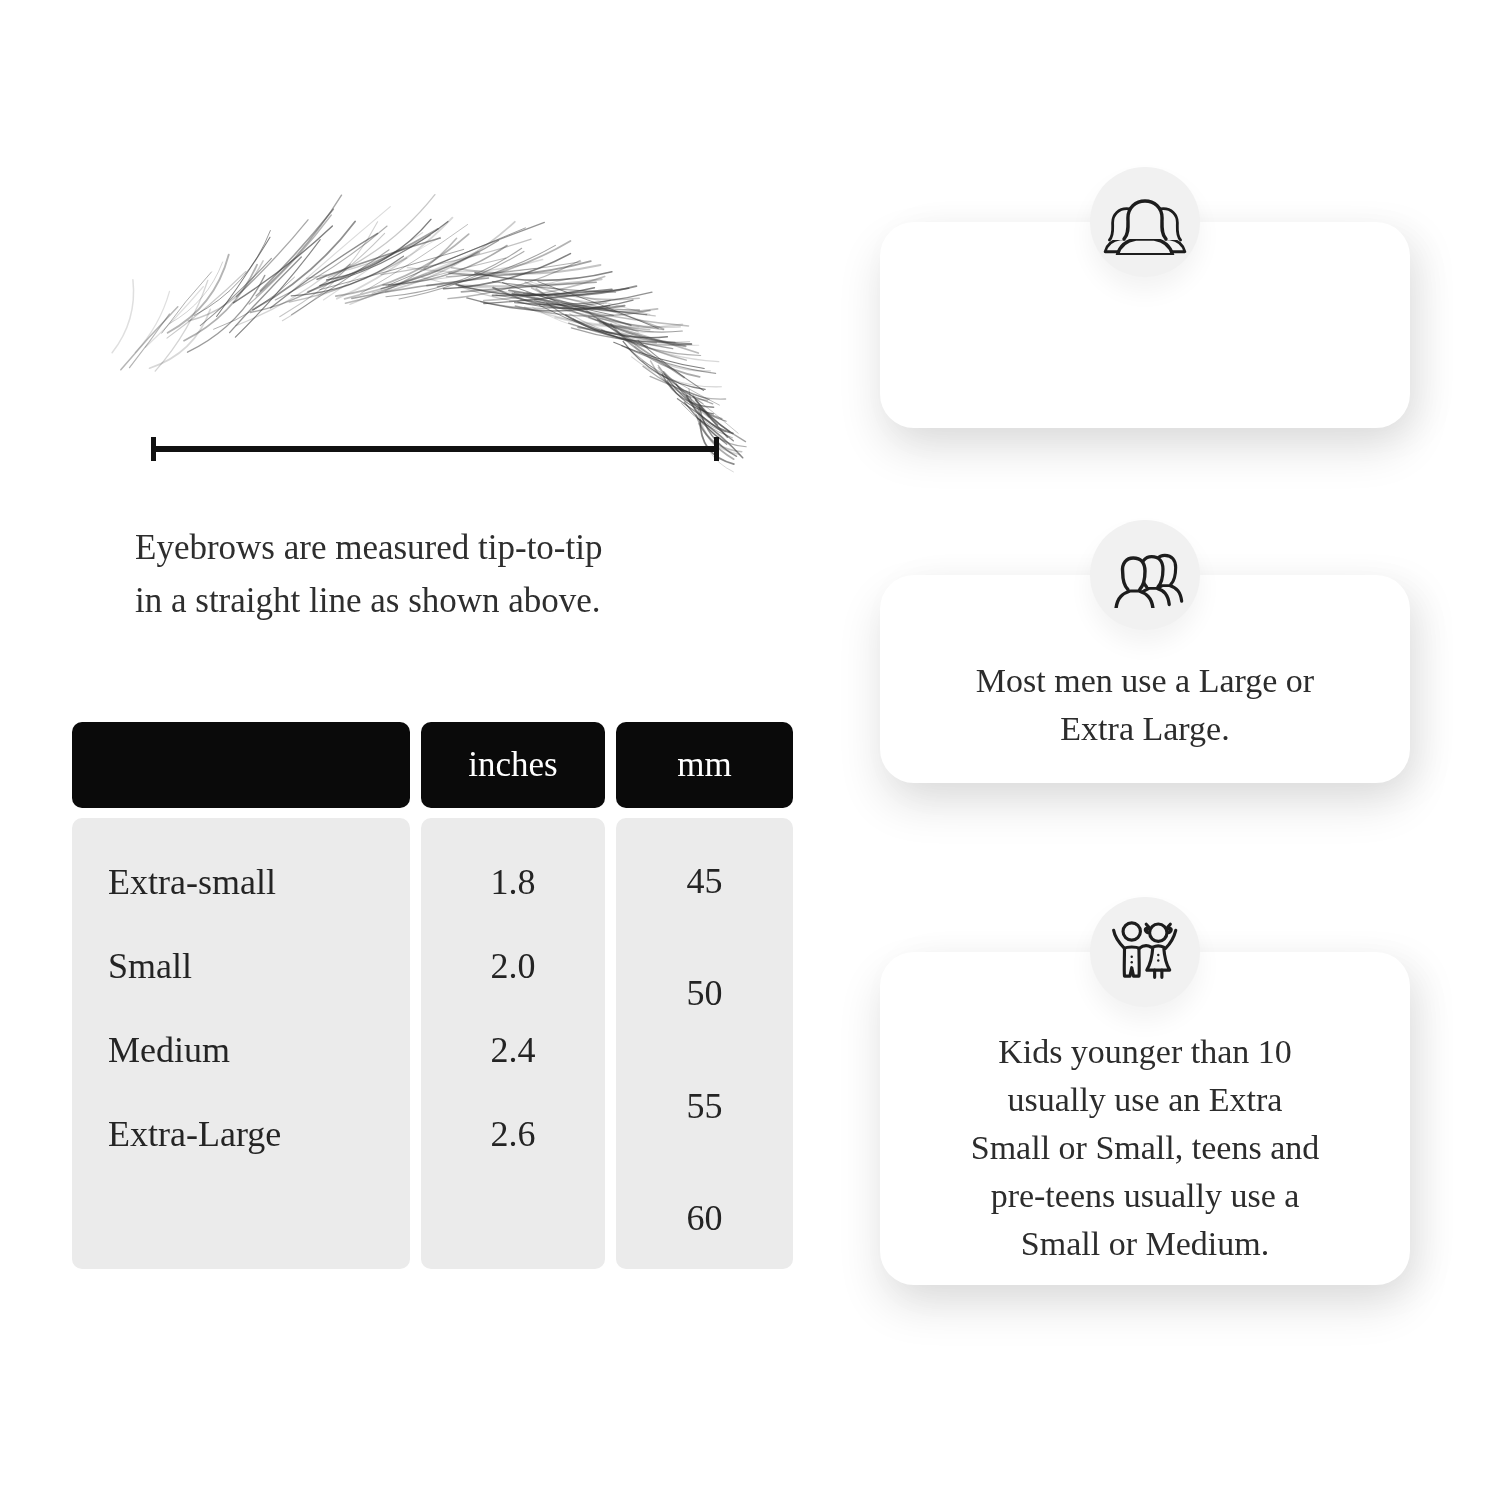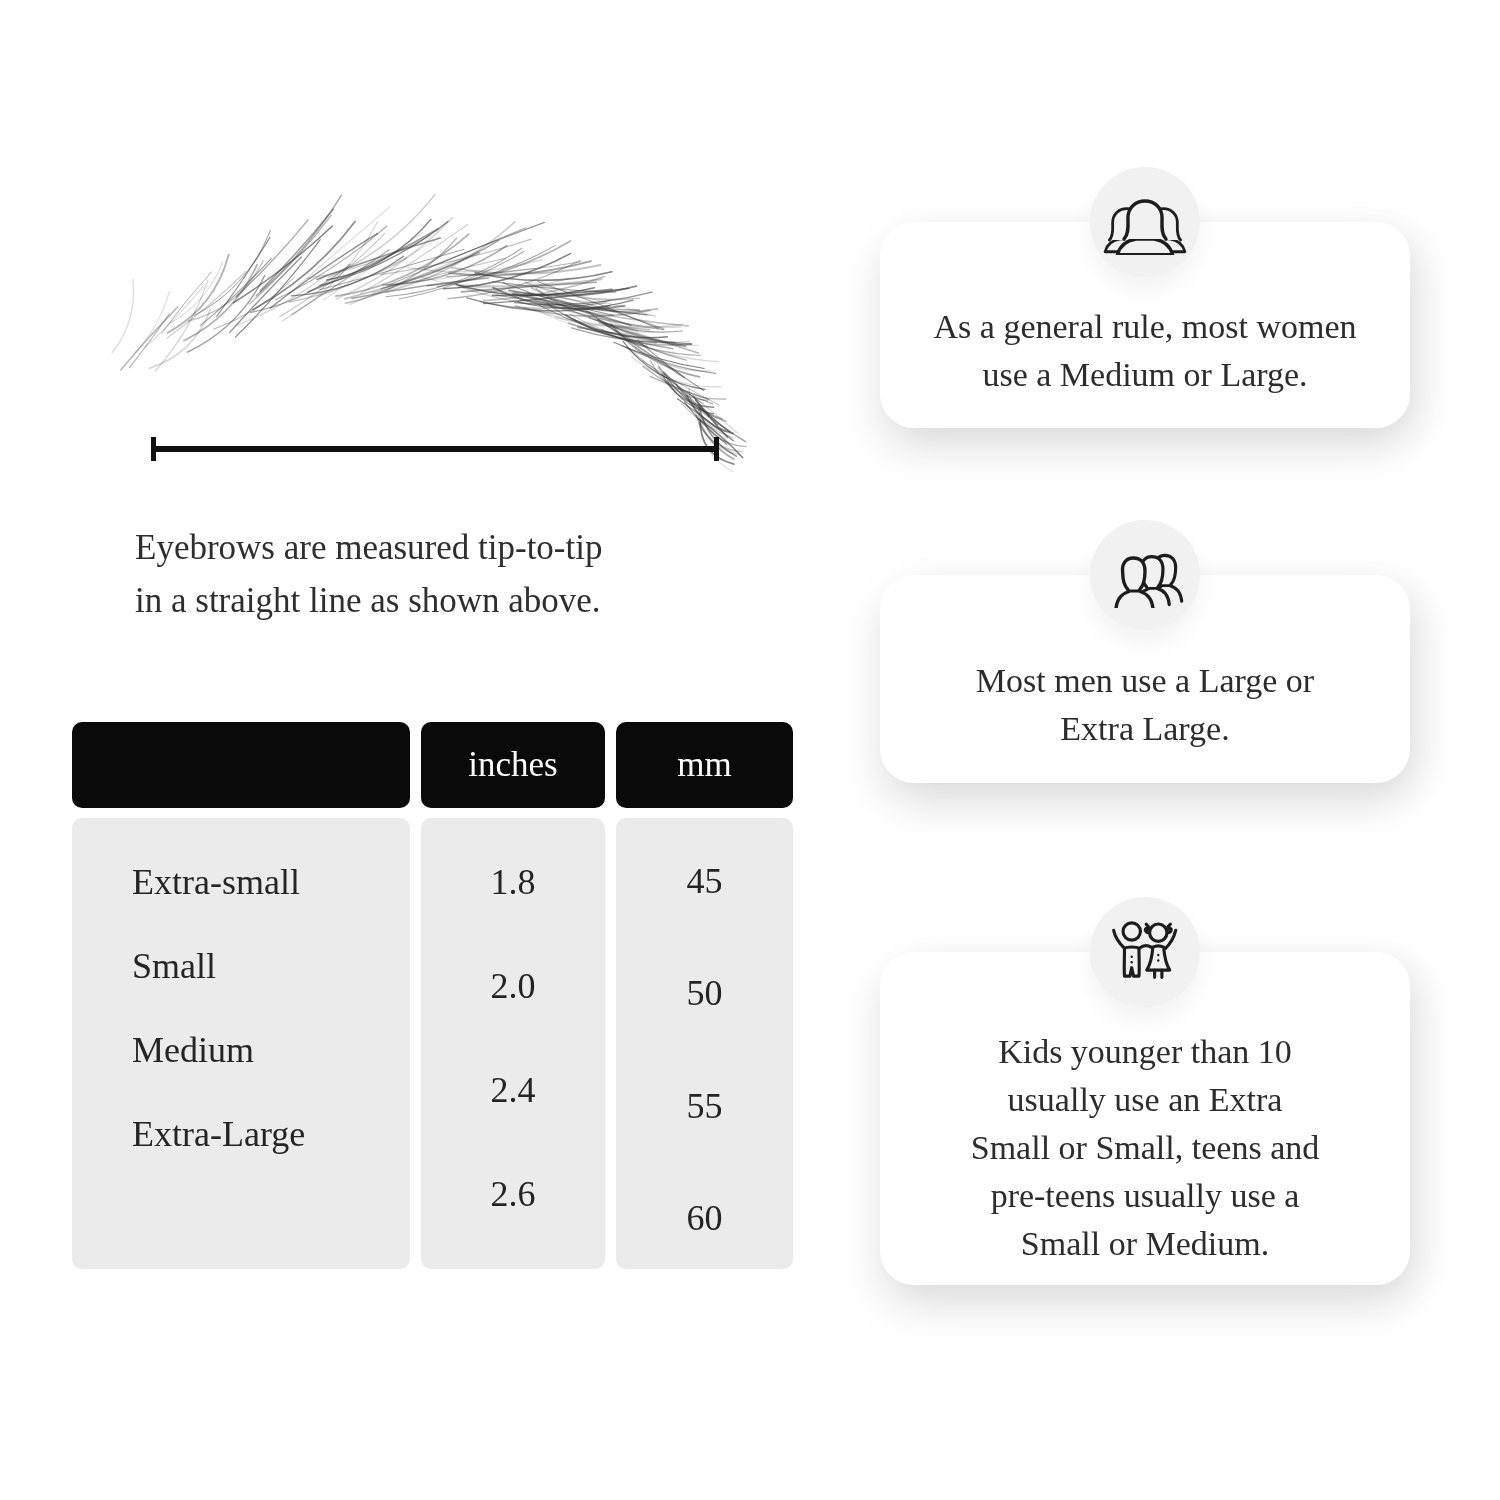--- a/index.html
+++ b/index.html
@@ -30,23 +30,23 @@
     background:#0a0a0a; color:#ffffff; border-radius:10px;
     display:flex; align-items:center; justify-content:center;
     font-size:35px;
   }
   .th.c1 { width:338px; } .th.c2 { width:184px; } .th.c3 { width:177px; }
   .t-body { display:flex; gap:11px; margin-top:10px; height:451px; }
   .t-col {
     background:#ebebeb; border-radius:10px;
     display:flex; flex-direction:column; padding:22px 0 10px;
   }
-  .t-col.c1 { width:338px; } .t-col.c2 { width:184px;gap:20px; } .t-col.c3 { width:177px;gap:30px; }
+  .t-col.c1 { width:338px; } .t-col.c2 { width:184px; } .t-col.c3 { width:177px;gap:30px; }
   .cell { height:84px; display:flex; align-items:center; font-size:36px; color:#242424; }
-  .t-col.c1 .cell { padding-left:60px; }
+  .t-col.c1 .cell { padding-left:36px; }
   .t-col.c2 .cell, .t-col.c3 .cell { justify-content:center; }
 
   
   .card {
     position:absolute; left:880px; width:530px;
     background:#ffffff; border-radius:34px;
     box-shadow: 0 22px 45px rgba(0,0,0,0.11), 16px 6px 38px rgba(0,0,0,0.05);
     display:flex; flex-direction:column; align-items:center; justify-content:center;
   }
   .card.card-1 { top:222px; height:206px; padding-top:52px; }
@@ -283,24 +283,20 @@
       <g transform="translate(14,3) scale(0.82)">
         <path class="icon-occlude" d="M -20,24 C -18,16 -12,13 -6,12 L 6,12 C 12,13 18,16 20,24 Z"></path>
         <path class="icon-occlude" d="M -16,13 C -12,9 -13,2 -13,-3 C -13,-11 -7,-16 0,-16 C 7,-16 13,-11 13,-3 C 13,2 12,9 16,13"></path>
       </g>
       <g>
         <path class="icon-occlude" d="M -21,25 C -19,17 -13,14 -7,13 L 7,13 C 13,14 19,17 21,25 Z"></path>
         <path class="icon-occlude" d="M -16,13 C -12,9 -13,2 -13,-3 C -13,-11 -7,-16 0,-16 C 7,-16 13,-11 13,-3 C 13,2 12,9 16,13"></path>
       </g>
     </svg>
   </div>
-  <div class="card-text">
-    <div>As a general rule, most women</div>
-    <div>use a Medium or Large.</div>
-  </div>
 </div>
 
 <div class="card card-2">
   <div class="icon-circle">
     <svg width="84" height="66" viewBox="-32 -25 64 50" xmlns="http://www.w3.org/2000/svg">
       <g transform="translate(16,-3) scale(0.92)">
         <path class="icon-occlude" d="M -13,25 C -12,17 -8,14 -3,12 L 3,12 C 9,14 12,17 13,25"></path>
         <path class="icon-occlude" d="M -5,11 C -8,8 -9,3 -9,-2 C -10,-9 -6,-13 -1,-13 C 5,-13 8,-9 8,-3 C 8,3 7,8 4,11"></path>
       </g>
       <g transform="translate(6,-1.5) scale(0.96)">

